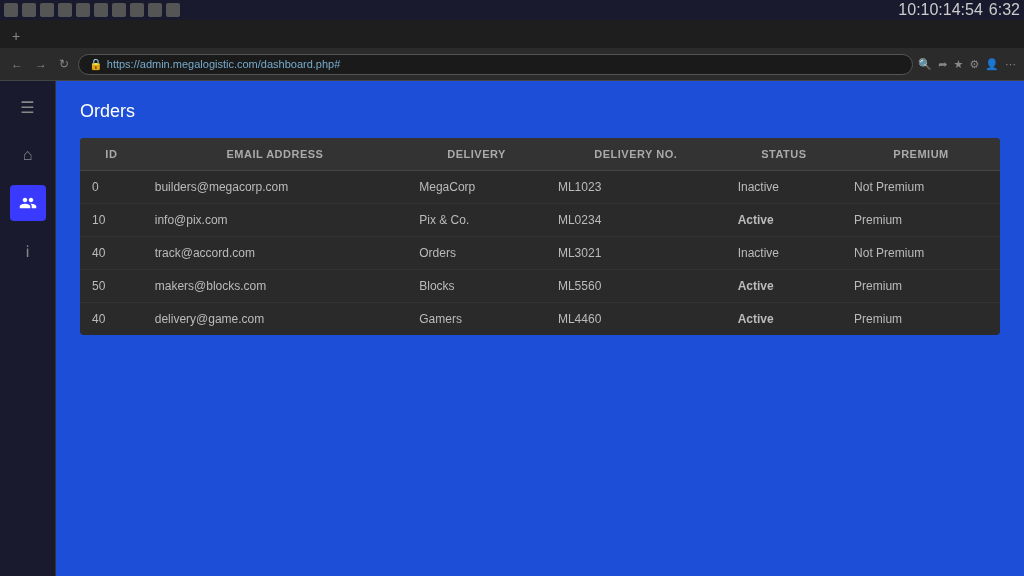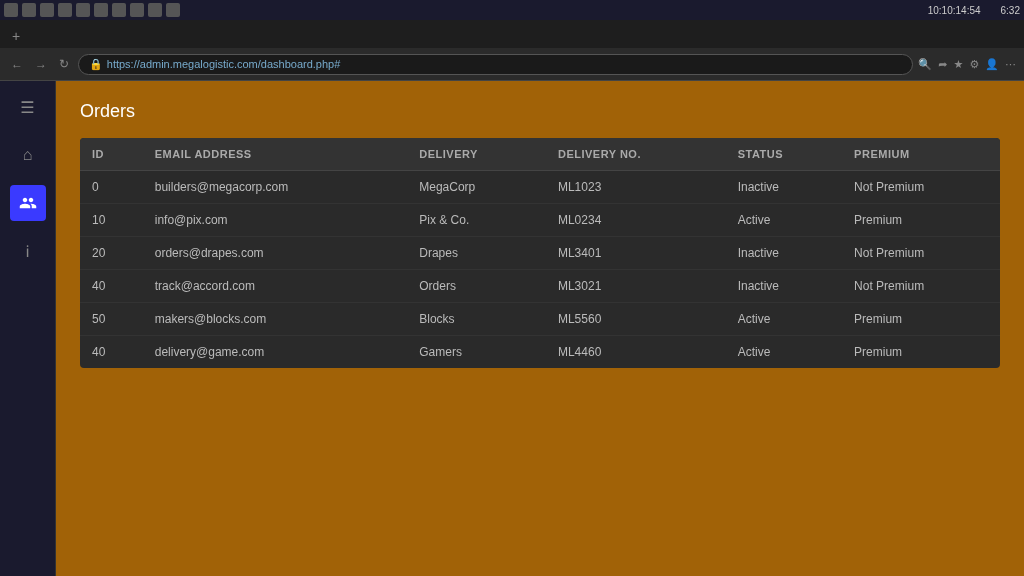--- a/index.html
+++ b/index.html
@@ -16,21 +16,21 @@
       height: 20px;
       background: #1a1a2e;
       display: flex;
       align-items: center;
       justify-content: space-between;
       padding: 0 4px;
       font-size: 10px;
       color: #ccc;
     }
     .taskbar-left { display: flex; align-items: center; gap: 4px; }
-    .taskbar-right { display: flex; align-items: center; gap: 20px; font-size: 10px; }
+    .taskbar-right { display: flex; align-items: center; gap: 6px; font-size: 16px; }
     .taskbar-icon { width: 14px; height: 14px; background: #555; border-radius: 2px; display: inline-block; }
 
     
     .browser-chrome {
       background: #2b2b2b;
       border-bottom: 1px solid #444;
     }
     .tab-bar {
       display: flex;
       align-items: center;
@@ -105,21 +105,21 @@
       border-radius: 4px;
       display: flex; align-items: center; justify-content: center;
       color: #888; cursor: pointer; font-size: 16px;
       margin-top: 8px;
     }
     .sidebar-item.active { background: #3a3aff; color: #fff; }
 
     
     .main-content {
       flex: 1;
-      background: #a16207;
+      background: #1d4ed8;
       padding: 20px 24px;
       overflow-y: auto;
     }
 
     .page-title {
       font-size: 18px;
       color: #fff;
       margin-bottom: 16px;
       font-weight: normal;
     }
@@ -130,34 +130,34 @@
       border-collapse: collapse;
       background: #2a2a2a;
       border-radius: 4px;
       overflow: hidden;
     }
     .orders-table th {
       background: #333;
       color: #aaa;
       font-size: 11px;
       font-weight: 600;
-      text-align: left;
+      text-align: center;
       padding: 10px 12px;
       border-bottom: 1px solid #444;
       letter-spacing: 0.5px;
     }
     .orders-table td {
       padding: 9px 12px;
       color: #bbb;
       font-size: 12px;
       border-bottom: 1px solid #333;
     }
     .orders-table tr:last-child td { border-bottom: none; }
 
-    .status-active { color: #6d6; }
+    .status-active { color: #6d6; font-weight: bold; }
     .status-inactive { color: #ccc; }
   </style>
 </head>
 <body>
 
 <div class="taskbar">
   <div class="taskbar-left">
     <span class="taskbar-icon"></span>
     <span class="taskbar-icon"></span>
     <span class="taskbar-icon"></span>
@@ -236,28 +236,20 @@
   </tr>
           <tr>
     <td>10</td>
     <td>info@pix.com</td>
     <td>Pix &amp; Co.</td>
     <td>ML0234</td>
     <td class="status-active">Active</td>
     <td>Premium</td>
   </tr>
           <tr>
-    <td>20</td>
-    <td>orders@drapes.com</td>
-    <td>Drapes</td>
-    <td>ML3401</td>
-    <td class="status-inactive">Inactive</td>
-    <td>Not Premium</td>
-  </tr>
-          <tr>
     <td>40</td>
     <td>track@accord.com</td>
     <td>Orders</td>
     <td>ML3021</td>
     <td class="status-inactive">Inactive</td>
     <td>Not Premium</td>
   </tr>
           <tr>
     <td>50</td>
     <td>makers@blocks.com</td>

